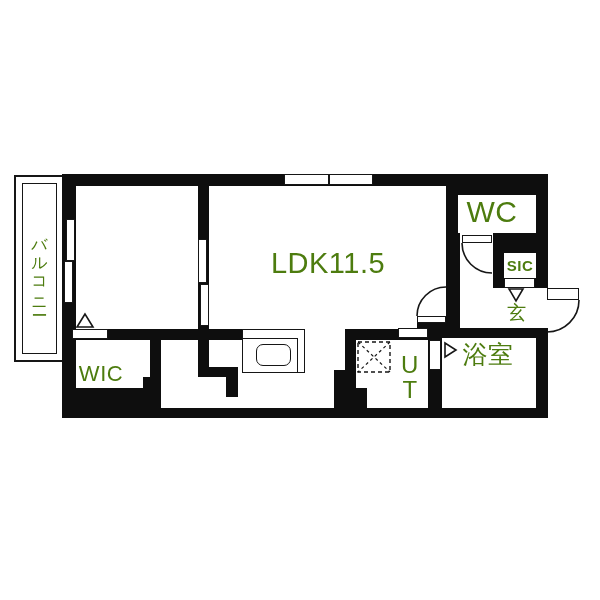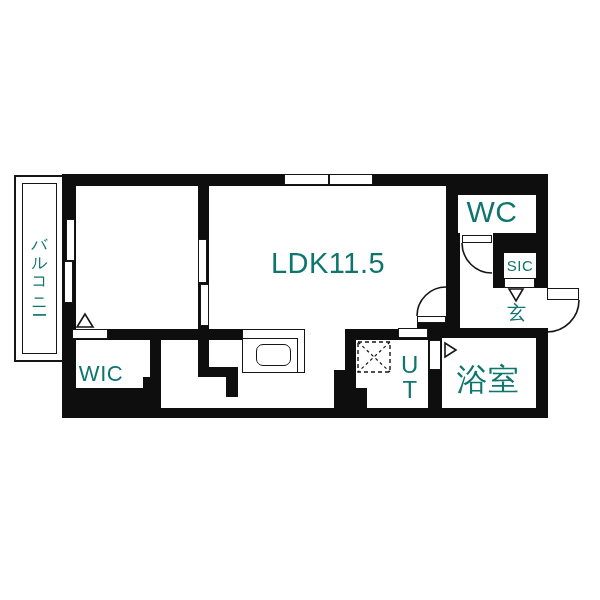--- a/index.html
+++ b/index.html
@@ -3,21 +3,21 @@
 <meta charset="utf-8">
 <style>
   html,body{margin:0;padding:0;background:#ffffff;}
   .stage{position:relative;width:600px;height:600px;background:#ffffff;overflow:hidden;
          font-family:"Liberation Sans","DejaVu Sans",sans-serif;color:#1a1a1a;}
   .abs{position:absolute;}
   .wall{position:absolute;background:#0e0e0e;}
   .white{position:absolute;background:#ffffff;}
   .outl{position:absolute;background:#ffffff;border:1.5px solid #161616;box-sizing:border-box;}
   .lbl{position:absolute;transform:translate(-50%,-50%);white-space:nowrap;
-       color:#0f766e;letter-spacing:0.5px;}
+       color:#4d7c0f;letter-spacing:0.5px;}
   .vert{writing-mode:vertical-rl;text-orientation:mixed;transform:translate(-50%,-50%);}
   svg{position:absolute;left:0;top:0;pointer-events:none;}
 </style>
 </head>
 <body>
 
 <div class="stage">
 
   <div class="abs" style="left:14px;top:175px;width:51px;height:187px;border:2px solid #161616;box-sizing:border-box;background:#fff;"></div>
   <div class="abs" style="left:22px;top:183px;width:35px;height:171px;border:1.5px solid #161616;box-sizing:border-box;background:#fff;"></div>
@@ -76,22 +76,22 @@
     <g>
       <rect x="358" y="342" width="32" height="30" fill="#ffffff" stroke="#161616" stroke-width="1.4" stroke-dasharray="4 3"></rect>
       <line x1="358" y1="342" x2="390" y2="372" stroke="#161616" stroke-width="1.2" stroke-dasharray="3 3"></line>
       <line x1="390" y1="342" x2="358" y2="372" stroke="#161616" stroke-width="1.2" stroke-dasharray="3 3"></line>
     </g>
   </svg>
 
   <div class="lbl vert" style="left:39px;top:268px;font-size:16px;letter-spacing:2px;">バルコニー</div>
   <div class="lbl" style="left:328px;top:263px;font-size:29px;">LDK11.5</div>
   <div class="lbl" style="left:492px;top:212px;font-size:30px;">WC</div>
-  <div class="lbl" style="left:520px;top:265px;font-size:15px;">SIC</div>
+  <div class="lbl" style="left:520px;top:265px;font-size:15px;font-weight:bold;">SIC</div>
   <div class="lbl" style="left:517px;top:313px;font-size:19px;">玄</div>
-  <div class="lbl" style="left:488px;top:380px;font-size:31px;">浴室</div>
+  <div class="lbl" style="left:488px;top:354px;font-size:25px;">浴室</div>
   <div class="lbl" style="left:101px;top:374px;font-size:22px;">WIC</div>
   <div class="lbl" style="left:410px;top:377px;font-size:24px;line-height:25px;text-align:center;">
     <div>U</div>
     <div>T</div>
   </div>
 
 </div>
 
 </body></html>

